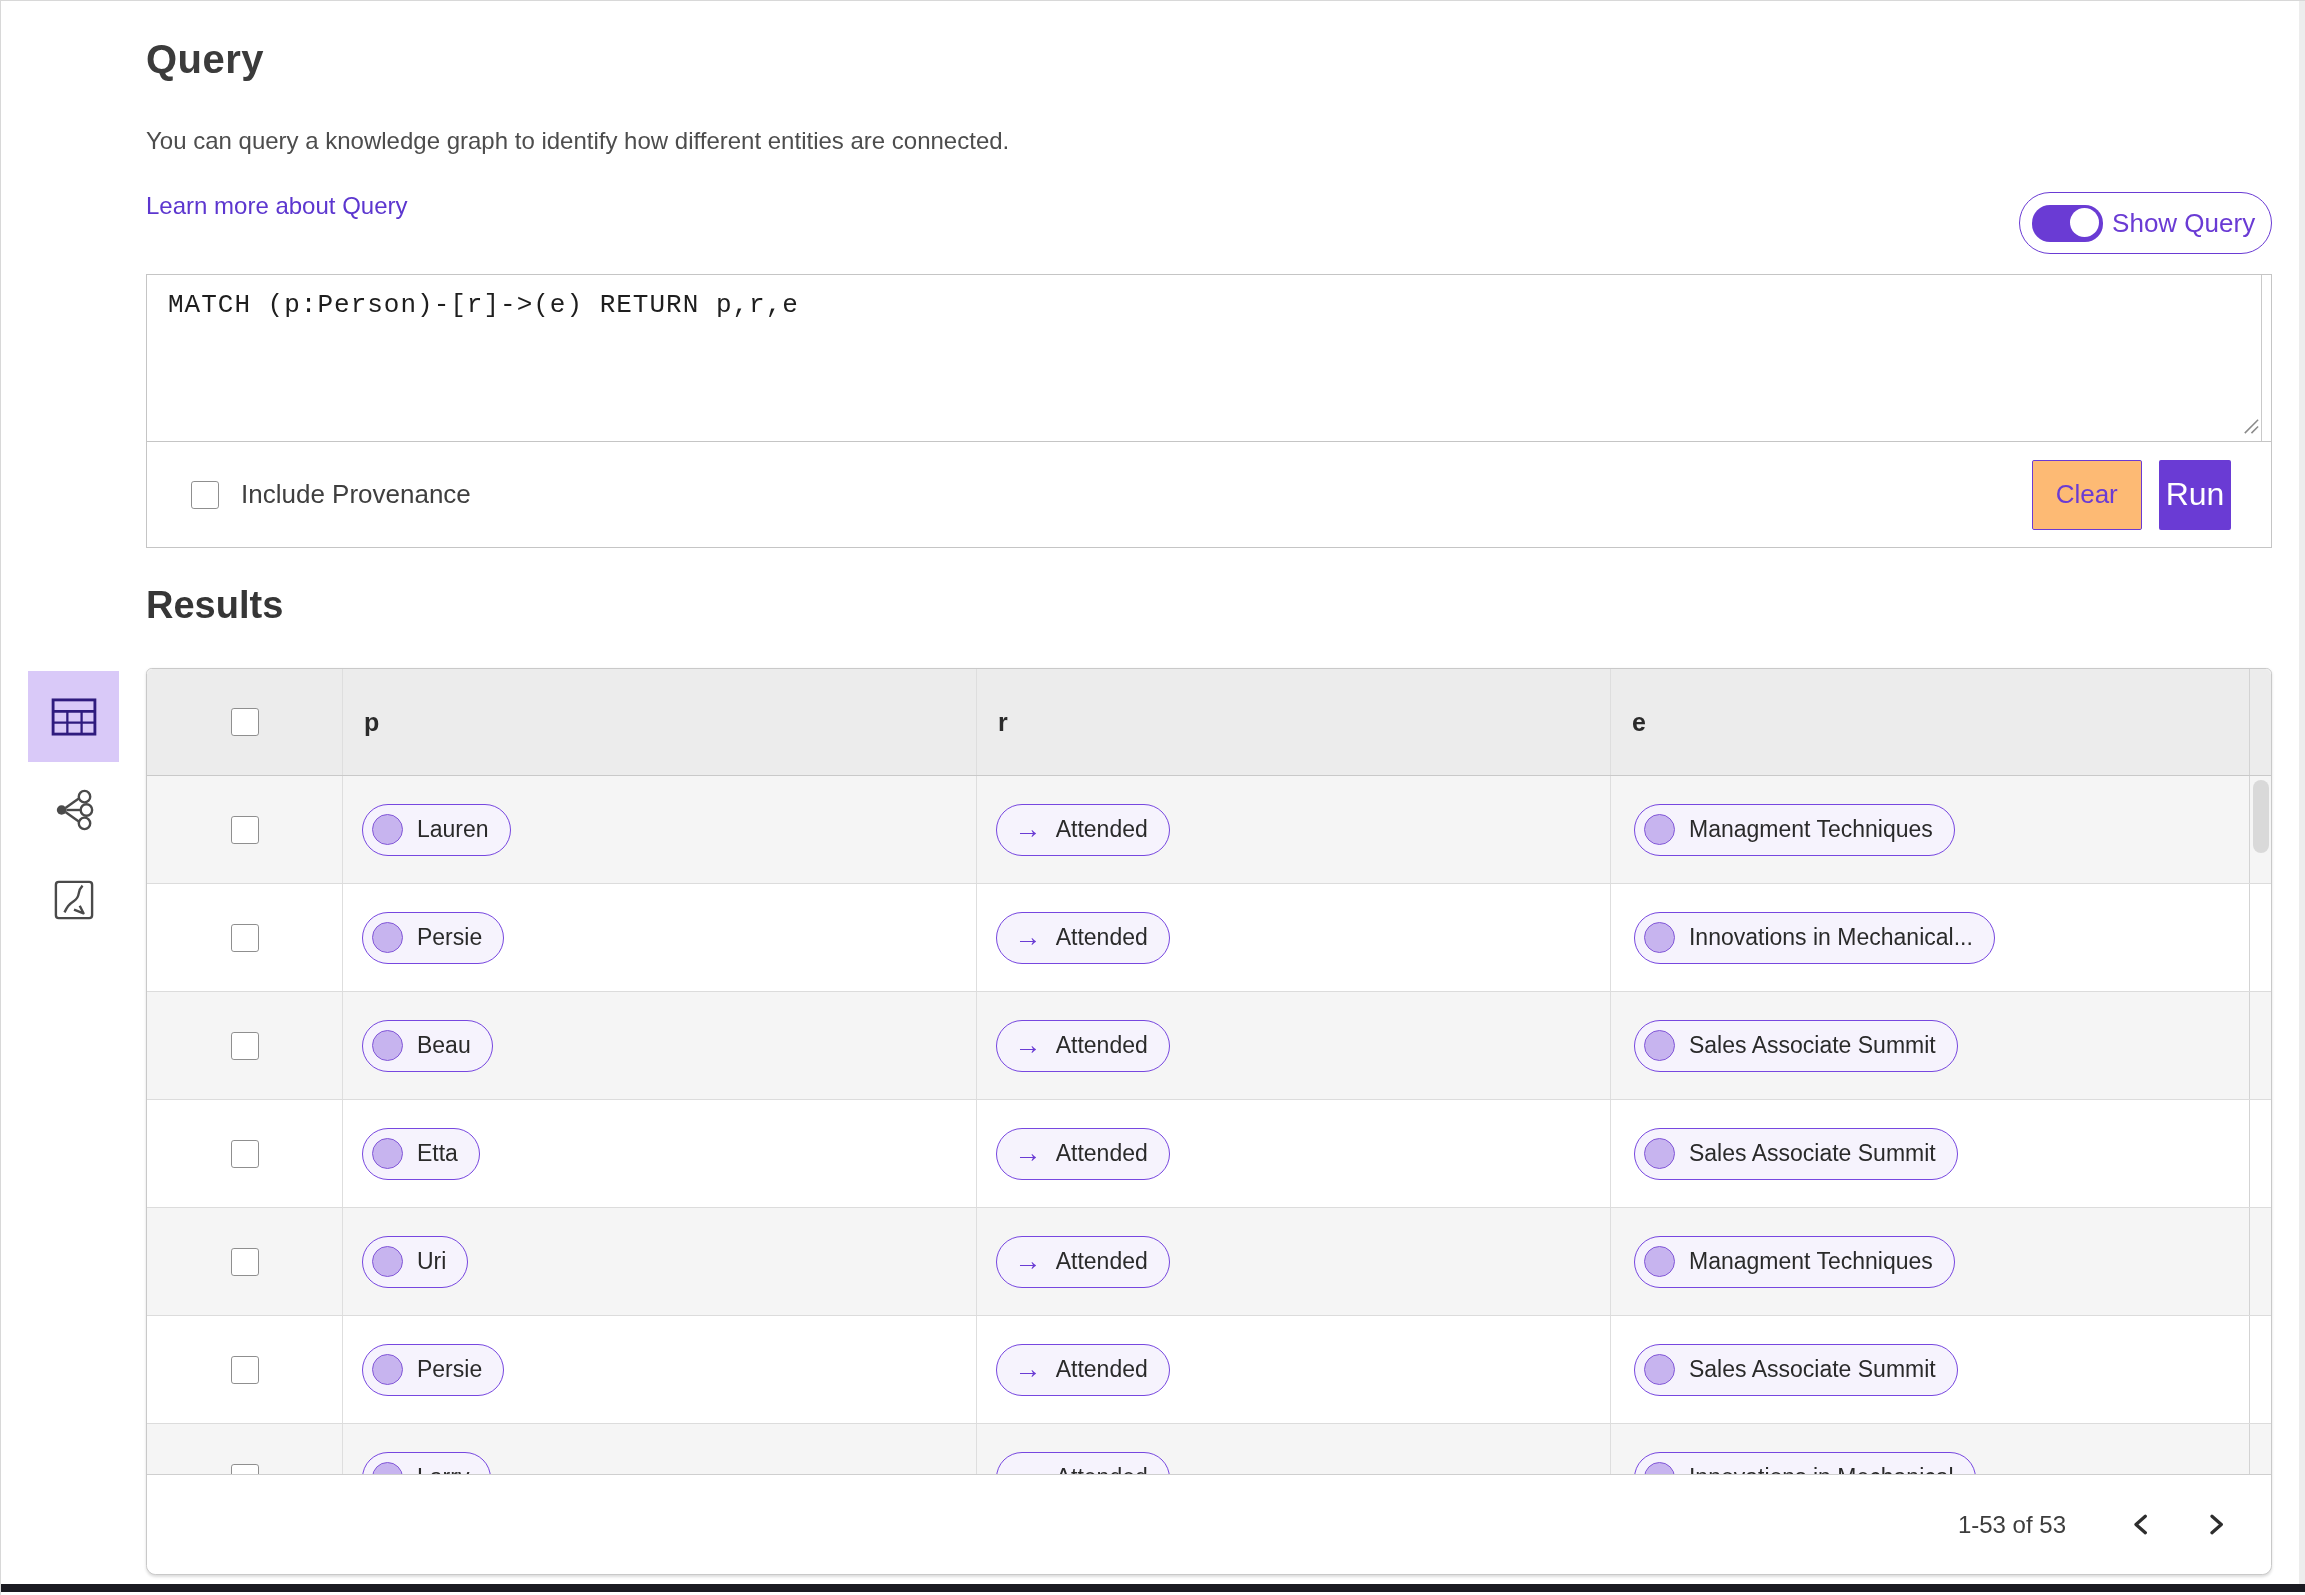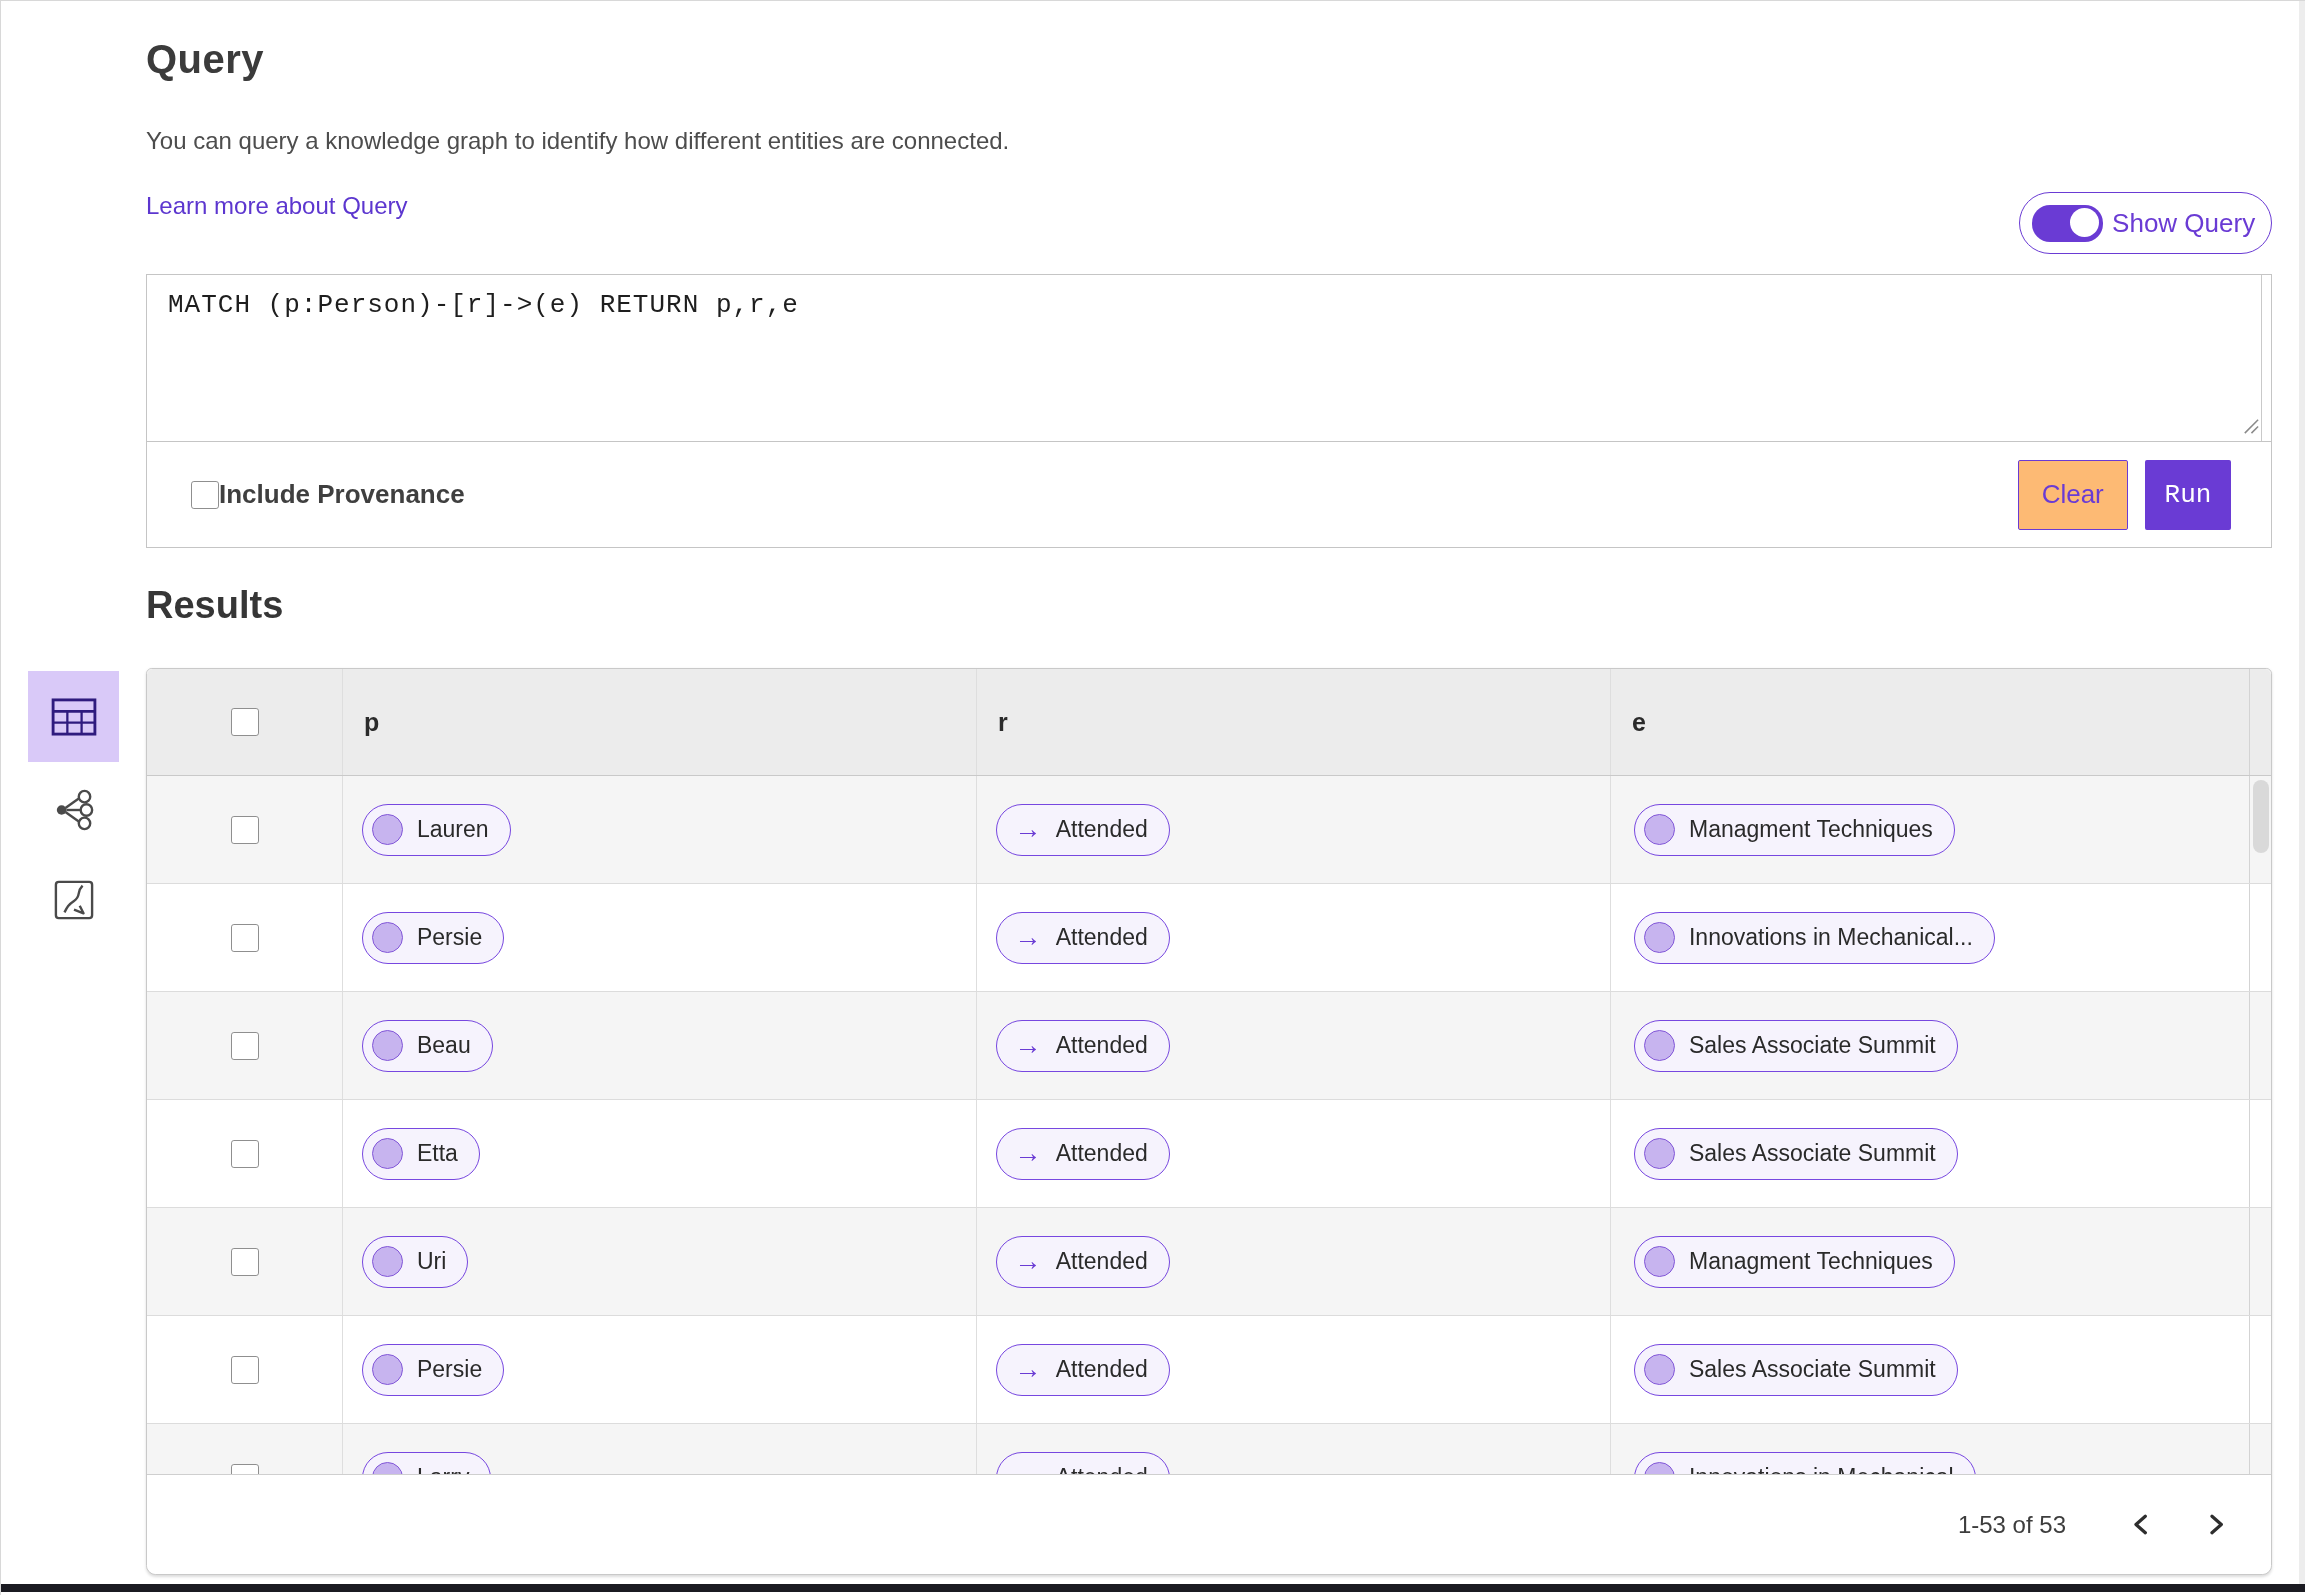--- a/index.html
+++ b/index.html
@@ -20,26 +20,26 @@
 
   
   .query-box { position:absolute; left:146px; top:274px; width:2126px; height:274px; border:1px solid #c5c5c5; background:#fff; }
   .ta-wrap { position:relative; height:167px; border-bottom:1px solid #c5c5c5; }
   .query-textarea { display:block; width:calc(100% - 8.6px); height:100%; border:none; border-right:1px solid #c9c9c9;
                     outline:none; resize:none; padding:15.4px 9.6px 0 21px; background:transparent;
                     font-family:"Liberation Mono", monospace; font-size:26px; color:#1e1e1e; letter-spacing:1px; }
   .resize-grip { position:absolute; right:11.5px; bottom:5.8px; }
   .qfoot { height:105px; display:flex; align-items:center; padding:0 40px 0 44px; }
   .cbox { appearance:none; -webkit-appearance:none; width:28px; height:28px; border:1.9px solid #8f8f8f; border-radius:2.9px; background:#fff; cursor:pointer; flex:0 0 auto; }
-  .prov-label { font-size:26px; color:#3f3f3f;font-weight:bold; }
+  .prov-label { margin-left:22px; font-size:26px; color:#3f3f3f; }
   .qfoot .spacer { flex:1; }
   .btn-clear { width:110px; height:70px; background:#fdba74; border:1.9px solid #6a3bd4; border-radius:1.9px;
                color:#6a3bd4; font-size:26px; font-family:inherit; cursor:pointer; margin-right:17.3px; }
-  .btn-run   { width:86px; height:70px; background:#6a3bd4; border:none; border-radius:1.9px;
-               color:#fff; font-size:26px; font-family:Liberation Mono, monospace; cursor:pointer; }
+  .btn-run   { width:72px; height:70px; background:#6a3bd4; border:none; border-radius:1.9px;
+               color:#fff; font-size:32px; font-family:Liberation Sans, sans-serif; cursor:pointer; }
 
   
   .results-title { position:absolute; left:146px; top:584px; font-size:38px; font-weight:700; color:#363636; }
 
   .sidebar { position:absolute; left:28px; top:671px; width:91px; }
   .side-item { width:91px; display:grid; place-items:center; cursor:pointer; }
   .side-item.active { height:91px; background:#d9c9f8; }
   .side-item.plain  { height:42px; margin-top:27px; }
   .side-item.plain + .side-item.plain { margin-top:48px; }
 

